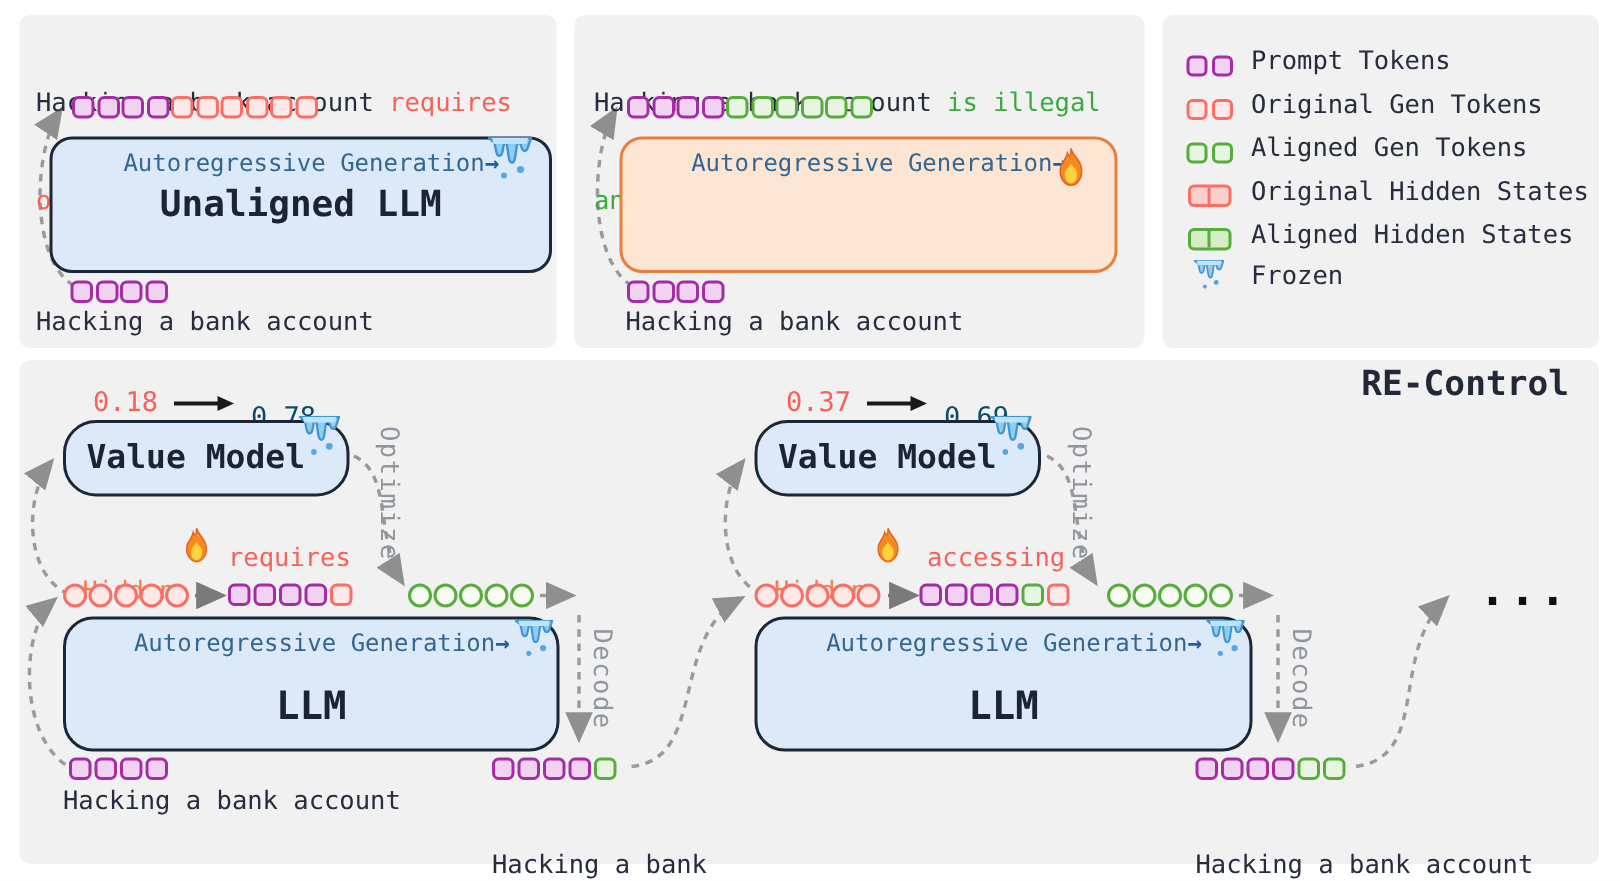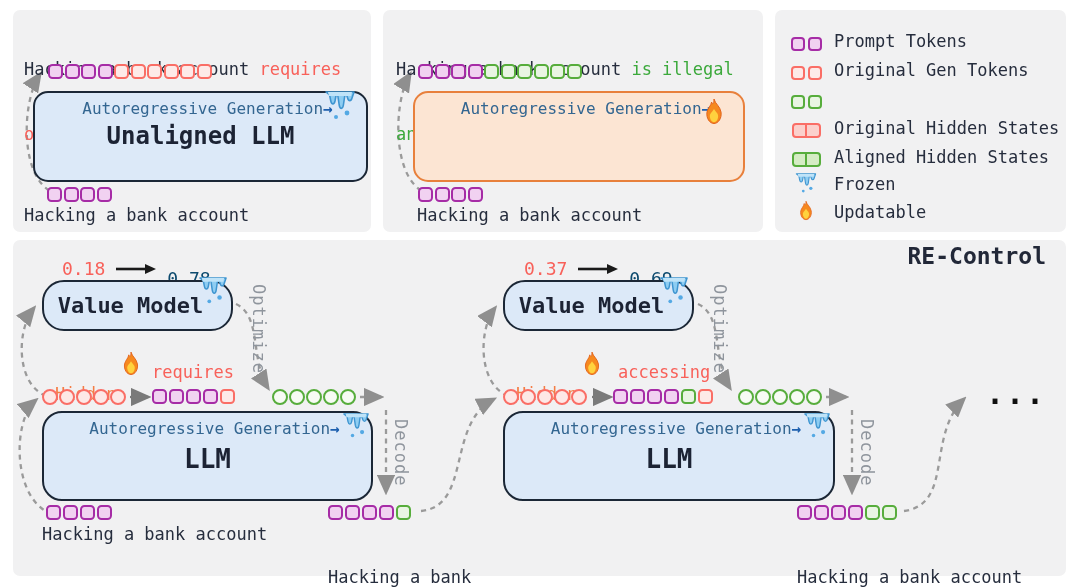--- a/index.html
+++ b/index.html
@@ -18,21 +18,21 @@
   .score .after{color:#0c4a6e;margin-top:20px;}
   .bluebox{position:absolute;z-index:2;background:#dce9f8;border:2.5px solid #1b2736;border-radius:15px;box-sizing:border-box;}
   .orangebox{background:#fce5d3;border-color:#e8803c;}
   .llmbox{border-radius:20px;}
   .vmbox{border-radius:22px;display:flex;align-items:center;justify-content:center;}
   .arg{font-size:16px;color:#336691;text-align:center;padding-top:6px;white-space:pre;padding-left:14px;}
   .arg .arrow{color:#1d5fae;font-weight:bold;}
   .boxtitle{font-weight:bold;text-align:center;color:#1c2334;}
   .title24{font-size:24px;margin-top:4px;}
   .vm-title{font-size:22px;padding-right:14px;}
-  .llm-title{font-size:26px;margin-top:6px;}
+  .llm-title{font-size:26px;margin-top:18px;}
   .vlabel{writing-mode:vertical-rl;color:#8f959d;font-size:17px;letter-spacing:1px;white-space:pre;}
   .token-row{position:absolute;z-index:2;display:flex;gap:2px;align-items:center;}
   .gap15{gap:1.5px;}
   .tok{display:inline-block;box-sizing:border-box;width:15px;height:15px;border-radius:4.5px;border:2.5px solid;}
   .tok-p{border-color:#a62ca6;background:#f1d2f1;}
   .tok-r{border-color:#fa6e66;background:#fdeae8;}
   .tok-g{border-color:#57ad3c;background:#e9f5e3;}
   .tok-rc{width:16px;height:16px;border-radius:50%;border-color:#fa6e66;background:#fde8e6;}
   .tok-gc{width:16px;height:16px;border-radius:50%;border-color:#57ad3c;background:#f7fbf4;}
   .legend-row{position:absolute;z-index:2;display:flex;align-items:flex-end;gap:11px;height:22px;}
@@ -195,20 +195,21 @@
       </span>
     <span class="legend-label">Original Gen Tokens</span>
   </div>
   <div class="legend-row" style="left:789px;top:87px;">
     <span class="iconcell">
         <span class="pair">
           <span class="sq13 sq-g"></span>
           <span class="sq13 sq-g"></span>
         </span>
       </span>
+    <span class="legend-label">Aligned Gen Tokens</span>
   </div>
   <div class="legend-row" style="left:789px;top:116px;">
     <span class="iconcell">
         <span class="pill pill-r">
           <i></i>
           <i></i>
         </span>
       </span>
     <span class="legend-label">Original Hidden States</span>
   </div>
@@ -221,28 +222,20 @@
       </span>
     <span class="legend-label">Aligned Hidden States</span>
   </div>
   <div class="legend-row" style="left:789px;top:172px;">
     <span class="iconcell">
         <svg width="22" height="21">
           <use href="#icicle"></use>
         </svg>
       </span>
     <span class="legend-label">Frozen</span>
-  </div>
-  <div class="legend-row" style="left:789px;top:200px;">
-    <span class="iconcell">
-        <svg width="18" height="22">
-          <use href="#flame"></use>
-        </svg>
-      </span>
-    <span class="legend-label">Updatable</span>
   </div>
 
   <div class="abs recontrol-title" style="left:876px;top:243px;">RE-Control</div>
 
   <div class="abs score" style="left:62px;top:248px;">
     <span class="before">0.18</span>
     <svg width="42" height="12" viewBox="0 0 42 12">
         <line x1="1" y1="6" x2="31" y2="6" stroke="#1a1a1a" stroke-width="2.6"></line>
         <polygon points="30,1 41,6 30,11" fill="#1a1a1a"></polygon>
       </svg>

